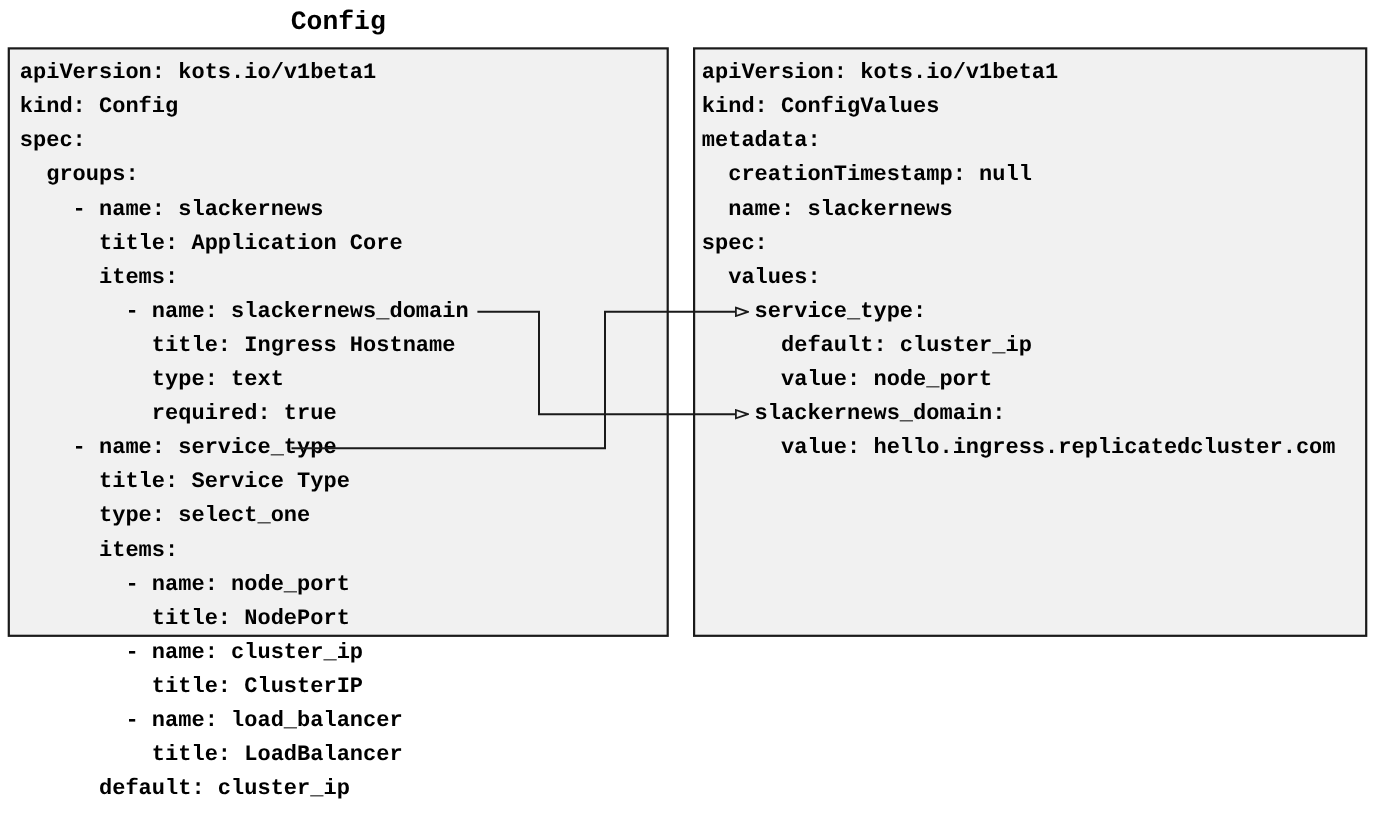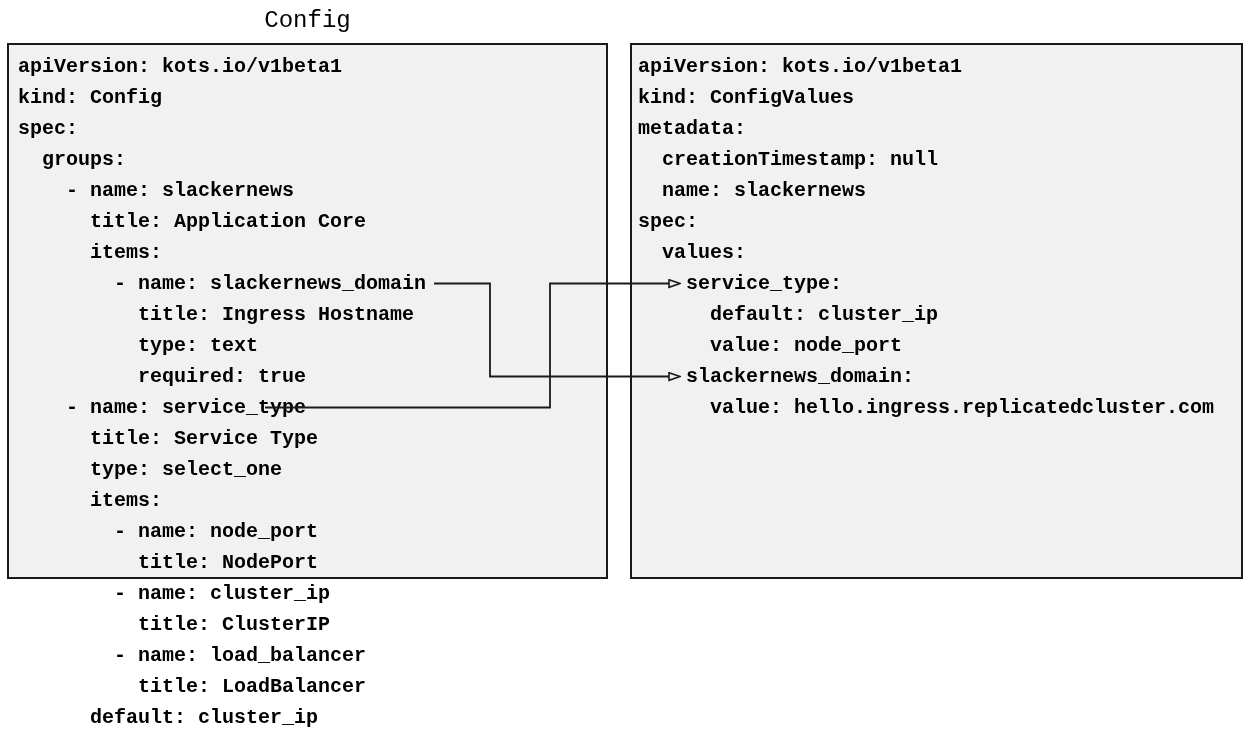--- a/index.html
+++ b/index.html
@@ -14,21 +14,21 @@
     width:1258px;height:756px;
     background:var(--page-bg);
     font-family:"Liberation Mono", monospace;
     position:relative;overflow:hidden;
   }
   .canvas{position:absolute;inset:0;}
   .title{
     position:absolute;top:4px;height:34px;
     text-align:center;
     font-family:"Liberation Mono", monospace;
-    font-weight:normal;font-size:24px;line-height:34px;
+    font-weight:bold;font-size:24px;line-height:34px;
     color:var(--text);
     letter-spacing:0;
   }
   .title-left{left:7px;width:601px;}
   .title-right{left:630px;width:613px;}
   .panel{
     position:absolute;top:43px;height:536px;
     background:var(--panel-bg);
     border:2px solid var(--panel-border);
     box-sizing:border-box;

